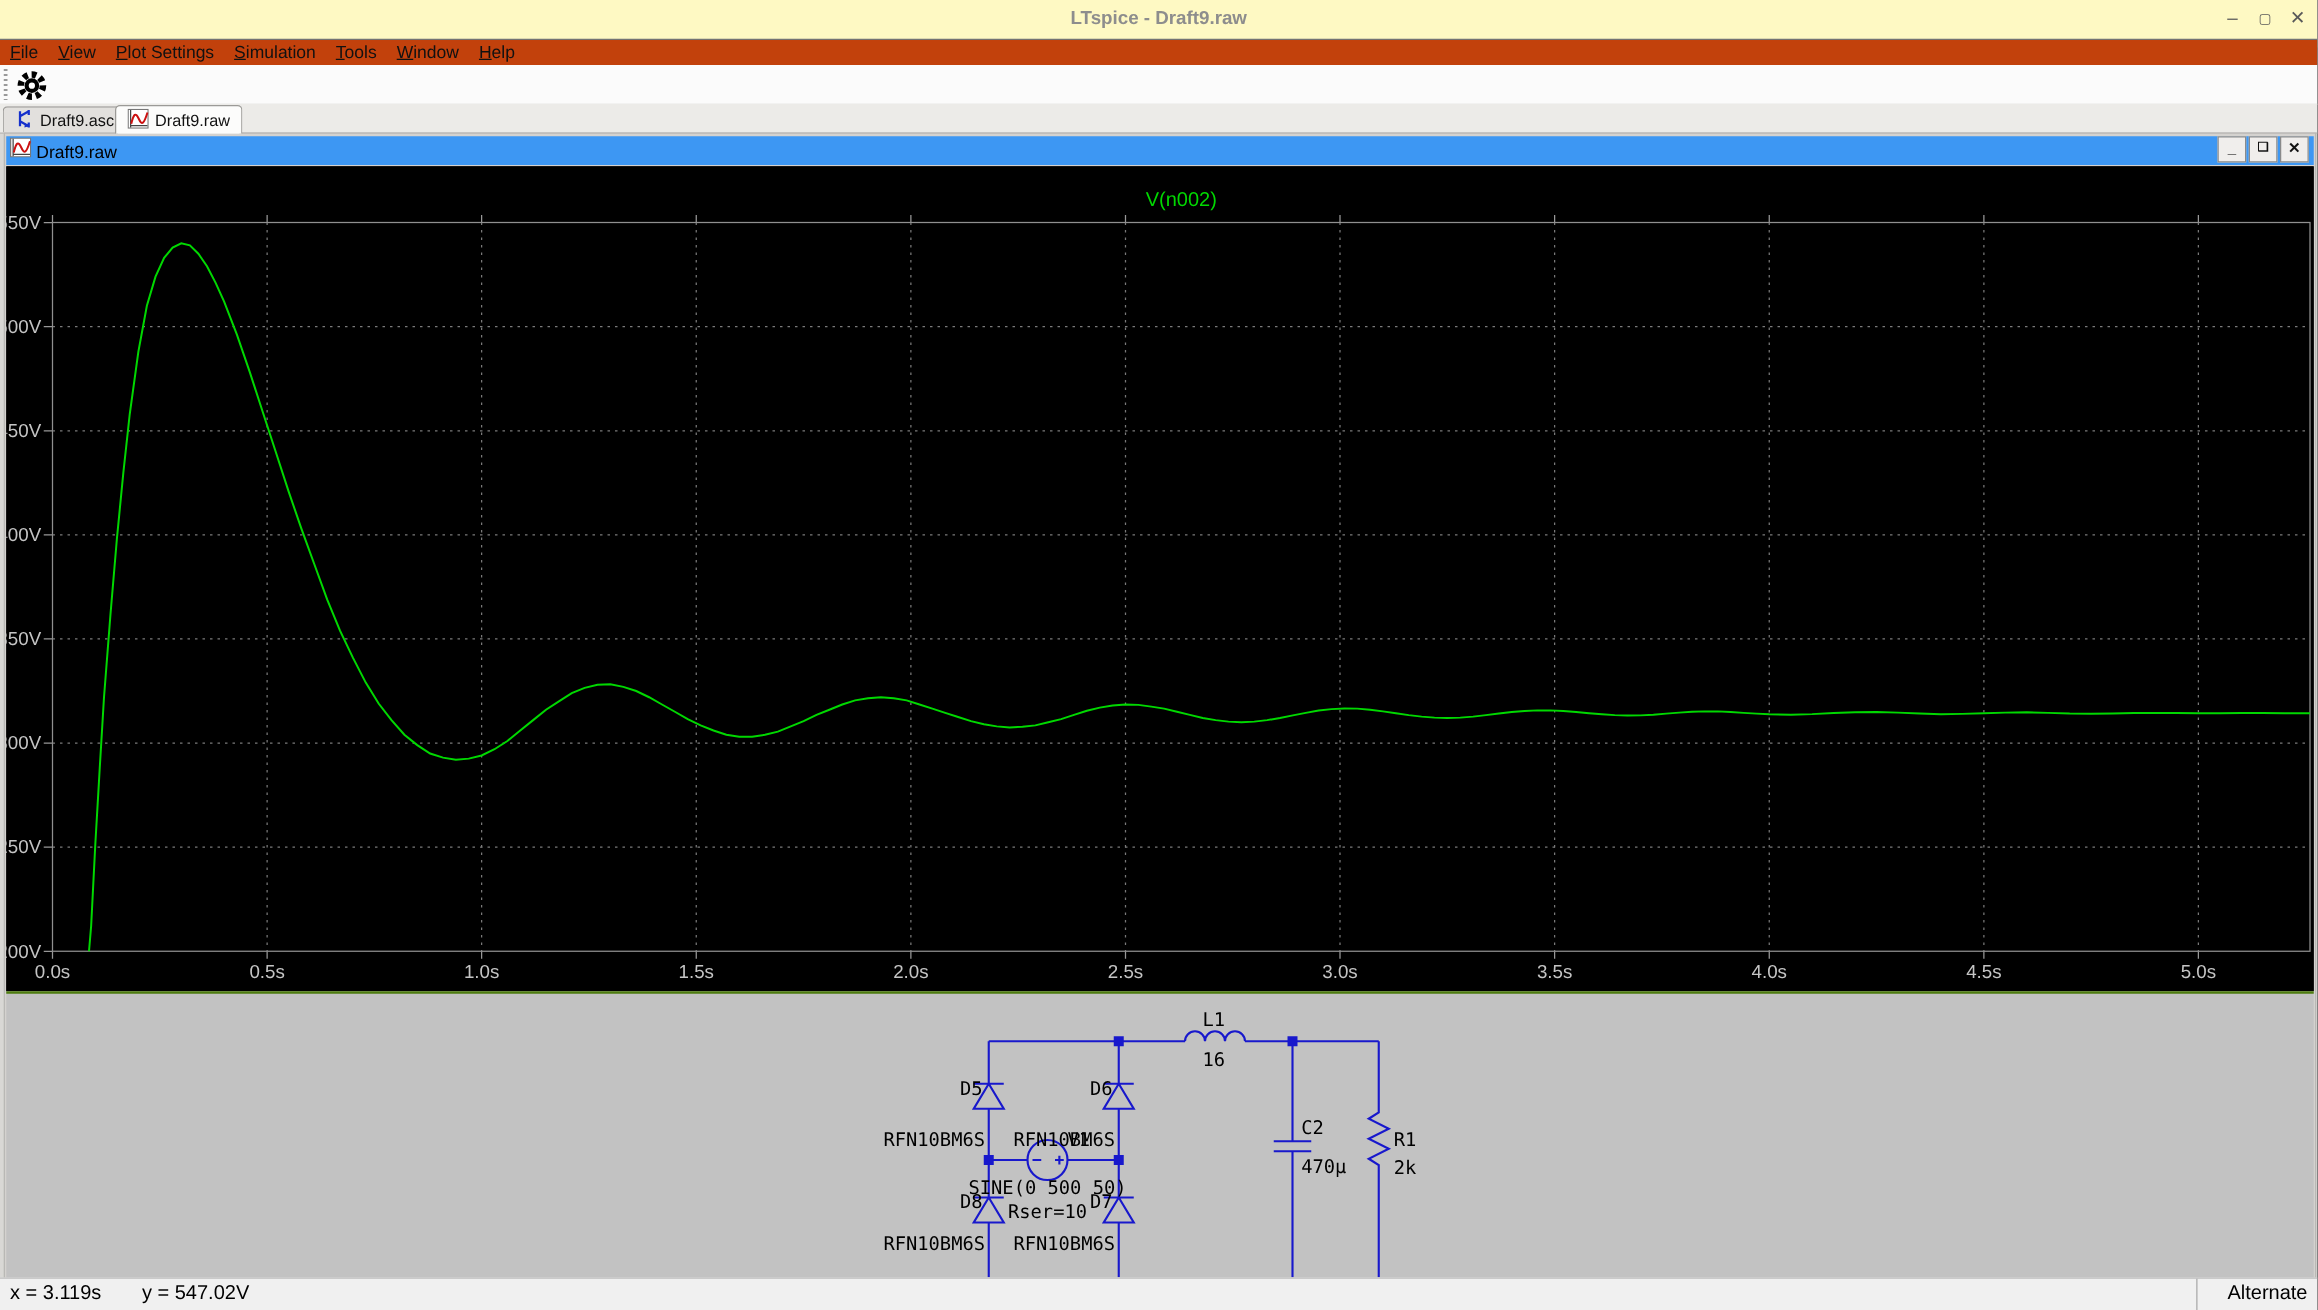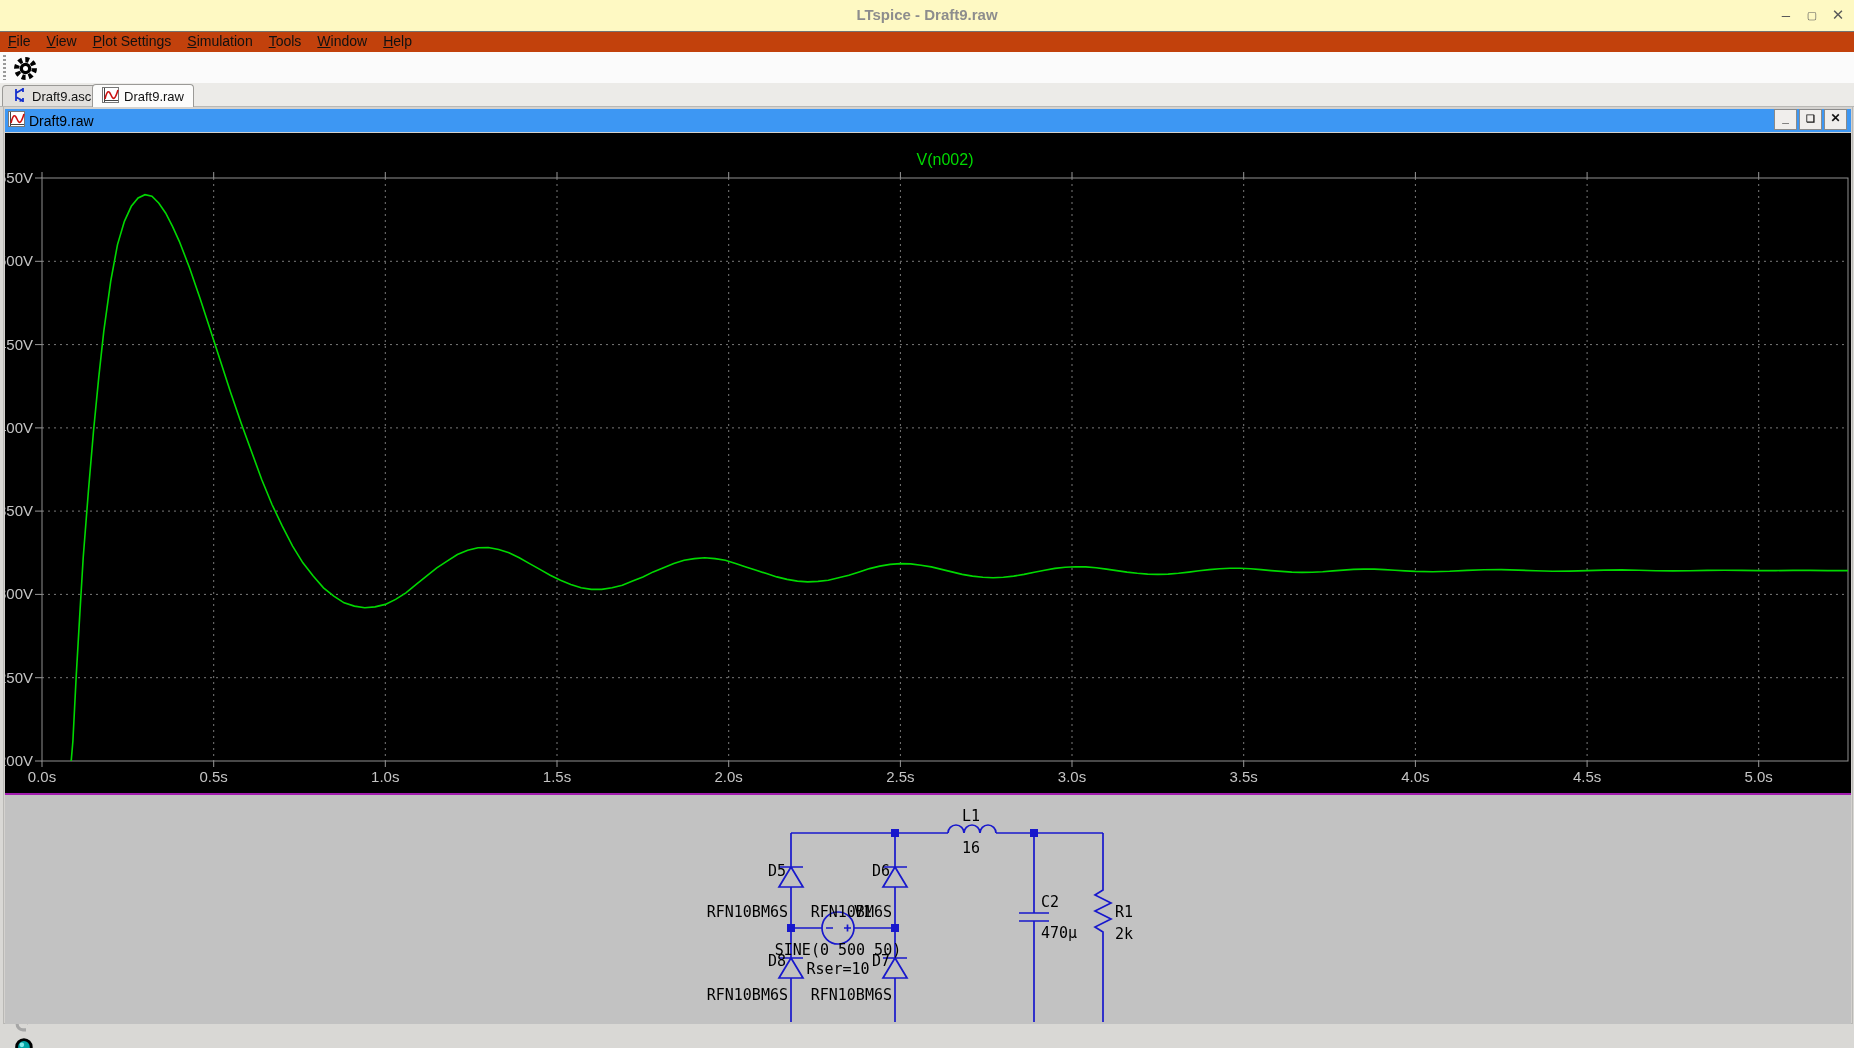--- a/index.html
+++ b/index.html
@@ -37,21 +37,21 @@
   #mdititle{position:absolute;left:1px;top:2px;right:1px;height:23px;background:#3d97f3;
             display:flex;align-items:center;}
   #mdititle .t{font-size:14px;color:#000;margin-left:4px;}
   .mdibtn{width:21px;height:19px;background:#f0eeec;border:1px solid #8a8a8a;margin-right:2px;
           font-size:12px;line-height:17px;text-align:center;color:#111;font-weight:bold;}
   #mdibtns{position:absolute;right:3px;top:2px;display:flex;}
   
   #plotpane{position:absolute;left:1px;top:26px;right:1px;height:660px;background:#000;}
   
   #schempane{position:absolute;left:1px;top:686px;right:1px;height:229px;background:#c2c2c2;
-             border-top:2px solid #a21caf;}
+             border-top:2px solid #4d7c0f;}
   
   #statusbar{position:absolute;left:0;top:1022px;width:100%;height:26px;background:#f0f0f0;
              border-top:1px solid #bdbdbd;font-size:16px;color:#000;}
   #statusbar .xy{position:absolute;left:8px;top:3px;}
   #statusbar .xy span{margin-right:28px;}
   #statusbar .sep{position:absolute;right:96px;top:0;width:1px;height:26px;background:#a8a8a8;}
   #statusbar .mode{position:absolute;right:8px;top:3px;}
   svg text{font-family:"Liberation Sans",sans-serif;}
   svg text.mono{font-family:"DejaVu Sans Mono",monospace;}
 </style>
@@ -469,14 +469,22 @@
           <text class="mono" x="887" y="205" text-anchor="end">RFN10BM6S</text>
           <text class="mono" x="1036" y="112">C2</text>
           <text class="mono" x="1036" y="143">470µ</text>
           <text class="mono" x="1110" y="122">R1</text>
           <text class="mono" x="1110" y="144">2k</text>
         </g>
       </svg>
     </div>
   </div>
 
+  <div id="statusbar">
+    <div class="xy">
+      <span>x = 3.119s</span>
+      <span>y = 547.02V</span>
+    </div>
+    <div class="sep"></div>
+    <div class="mode">Alternate</div>
+  </div>
 
 </div>
 
 </body></html>

